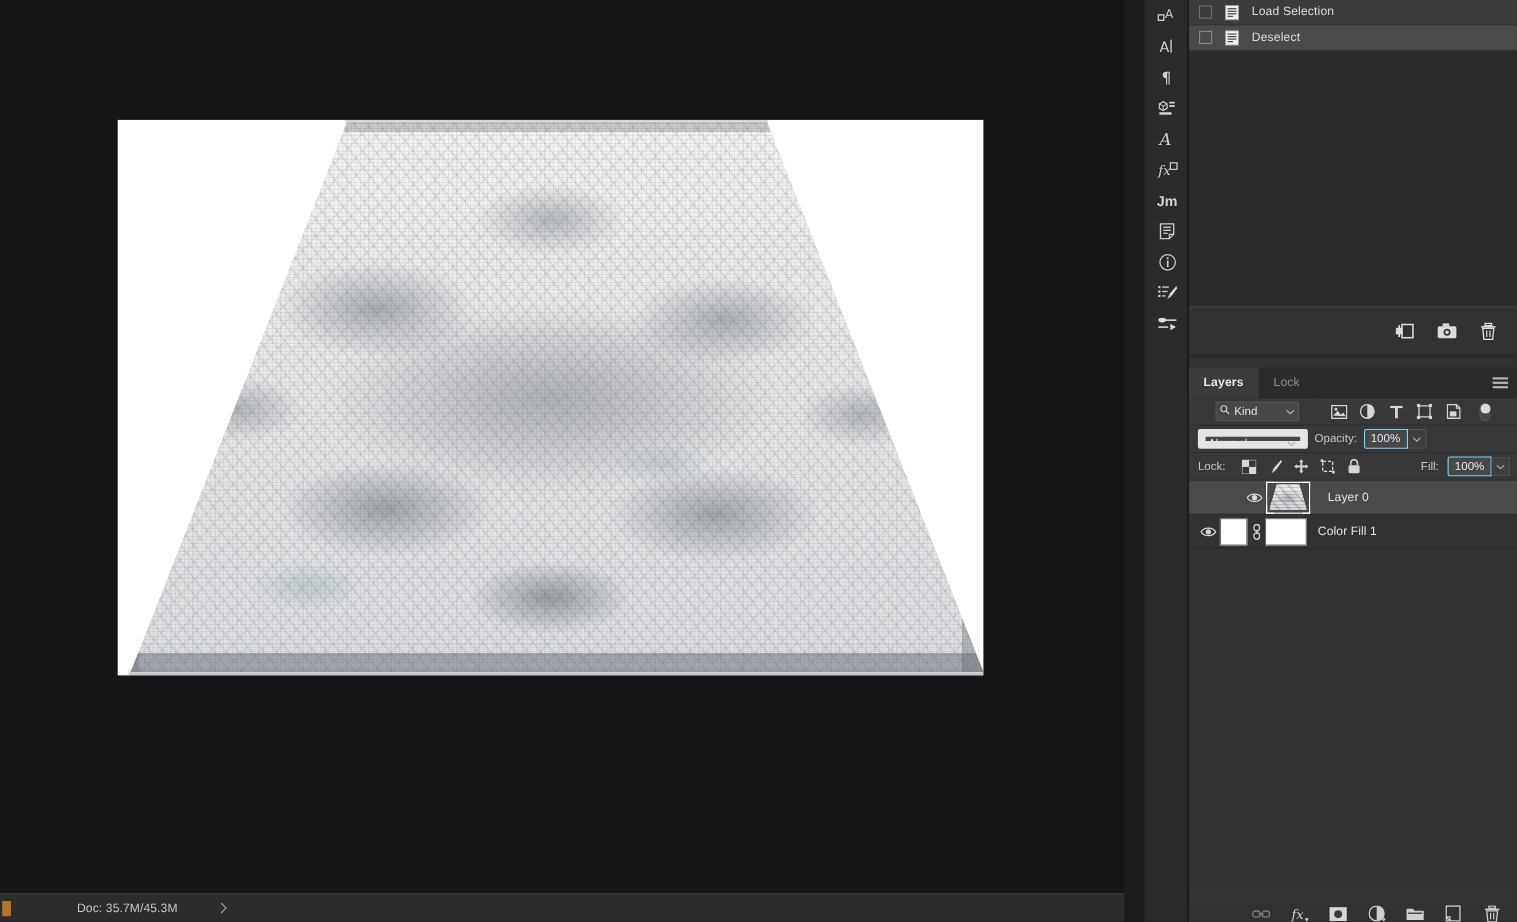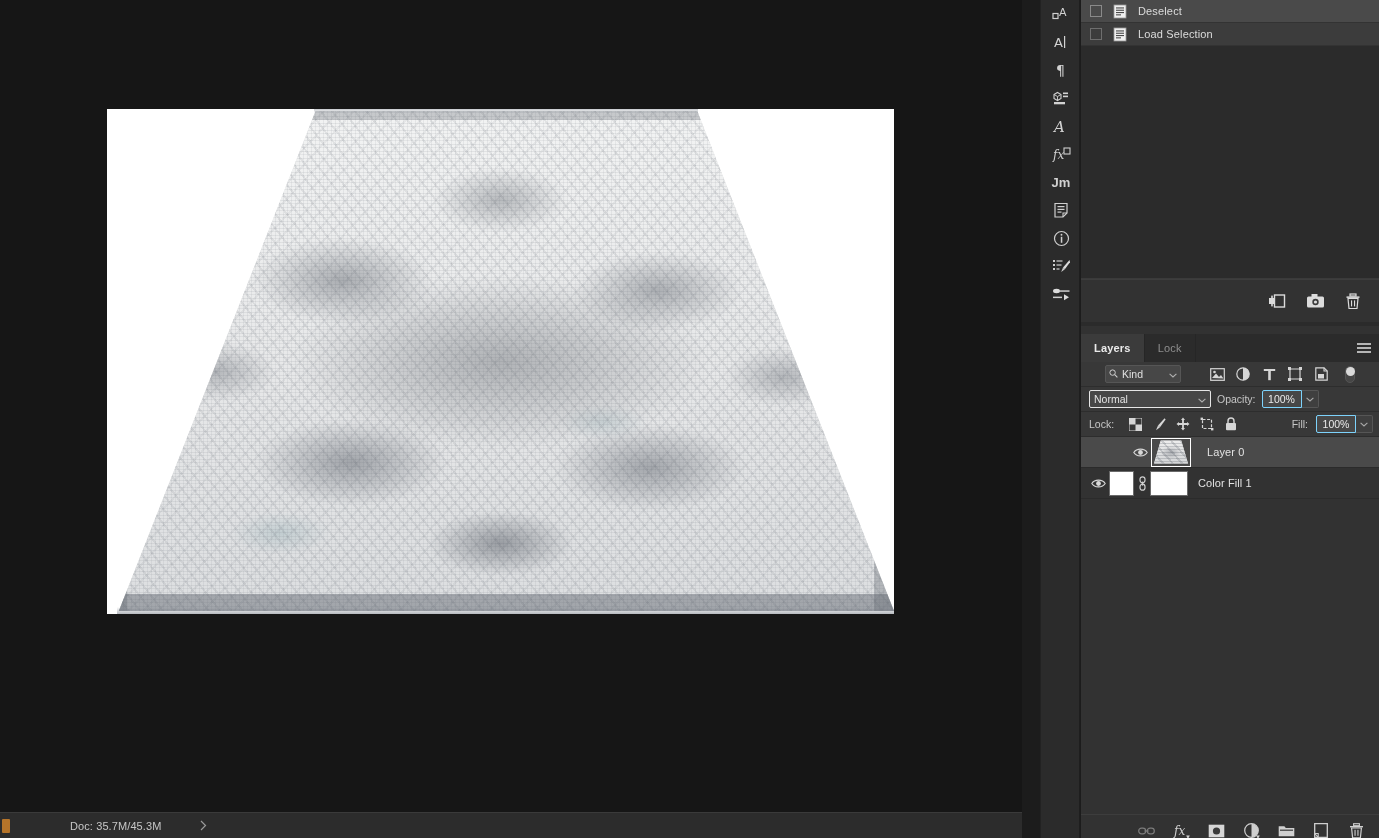--- a/index.html
+++ b/index.html
@@ -219,23 +219,23 @@
     content: ''; position: absolute; left: 0.5px; top: 0.5px;
     width: 9px; height: 9px; border-radius: 50%; background: #d9d9d9;
   }
 
   .blend-row {
     height: 25px; display: flex; align-items: center;
     padding: 0 6px 0 8px; background: #383838;
     border-bottom: 1px solid #2d2d2d; gap: 6px;
   }
   .blend-select {
-    width: 122px; height: 18px; background: #474747;
-    border: 1px solid #e5e5e5; border-radius: 2px;
-    display: flex; align-items: center; padding: 0 4px;
+    width: 100px; height: 18px; background: #474747;
+    border: 7px solid #e5e5e5; border-radius: 2px;
+    display: flex; padding: 0 4px;
     font-size: 10.5px; color: #e4e4e4;
   }
   .blend-select .chev { margin-left: auto; color: #b0b0b0; }
   .lbl { font-size: 10.5px; color: #c6c6c6; }
   .num-field {
     height: 18px; background: #474747; border: 1px solid #7dd3fc;
     border-radius: 2px 0 0 2px;
     display: flex; align-items: center; justify-content: center;
     font-size: 10.5px; color: #eaeaea; min-width: 40px; padding: 0 5px;
   }
@@ -418,46 +418,46 @@
         </svg>
       </div>
 
     </div>
   </div>
 
   <div class="dock">
 
     <div class="actions-panel">
 
+      <div class="action-row first">
+        <div class="act-check"></div>
+        <div class="act-doc-icon">
+          <svg width="14" height="15" viewBox="0 0 14 15">
+            <rect x="1" y="1" width="12" height="13" fill="#f0f0f0" stroke="#9a9a9a" stroke-width="0.8"></rect>
+            <rect x="3" y="3.4" width="8" height="1.1" fill="#4a4a4a"></rect>
+            <rect x="3" y="5.7" width="8" height="1.1" fill="#4a4a4a"></rect>
+            <rect x="3" y="8" width="8" height="1.1" fill="#4a4a4a"></rect>
+            <rect x="3" y="10.3" width="5" height="1.1" fill="#4a4a4a"></rect>
+          </svg>
+        </div>
+        <div class="act-label">Load Selection</div>
+      </div>
+
       <div class="action-row selected">
         <div class="act-check"></div>
         <div class="act-doc-icon">
           <svg width="14" height="15" viewBox="0 0 14 15">
             <rect x="1" y="1" width="12" height="13" fill="#f0f0f0" stroke="#9a9a9a" stroke-width="0.8"></rect>
             <rect x="3" y="3.4" width="8" height="1.1" fill="#4a4a4a"></rect>
             <rect x="3" y="5.7" width="8" height="1.1" fill="#4a4a4a"></rect>
             <rect x="3" y="8" width="8" height="1.1" fill="#4a4a4a"></rect>
             <rect x="3" y="10.3" width="5" height="1.1" fill="#4a4a4a"></rect>
           </svg>
         </div>
         <div class="act-label">Deselect</div>
-      </div>
-
-      <div class="action-row first">
-        <div class="act-check"></div>
-        <div class="act-doc-icon">
-          <svg width="14" height="15" viewBox="0 0 14 15">
-            <rect x="1" y="1" width="12" height="13" fill="#f0f0f0" stroke="#9a9a9a" stroke-width="0.8"></rect>
-            <rect x="3" y="3.4" width="8" height="1.1" fill="#4a4a4a"></rect>
-            <rect x="3" y="5.7" width="8" height="1.1" fill="#4a4a4a"></rect>
-            <rect x="3" y="8" width="8" height="1.1" fill="#4a4a4a"></rect>
-            <rect x="3" y="10.3" width="5" height="1.1" fill="#4a4a4a"></rect>
-          </svg>
-        </div>
-        <div class="act-label">Load Selection</div>
       </div>
 
       <div class="actions-body"></div>
 
       <div class="actions-footer">
         <div class="footer-ico">
           <svg width="18" height="17" viewBox="0 0 18 17">
             <rect x="6.5" y="2" width="10" height="12" fill="none" stroke="#dcdcdc" stroke-width="1.4"></rect>
             <rect x="1" y="5" width="6" height="6" fill="#dcdcdc"></rect>
             <rect x="3.2" y="2.6" width="1.6" height="10.8" fill="#dcdcdc"></rect>

